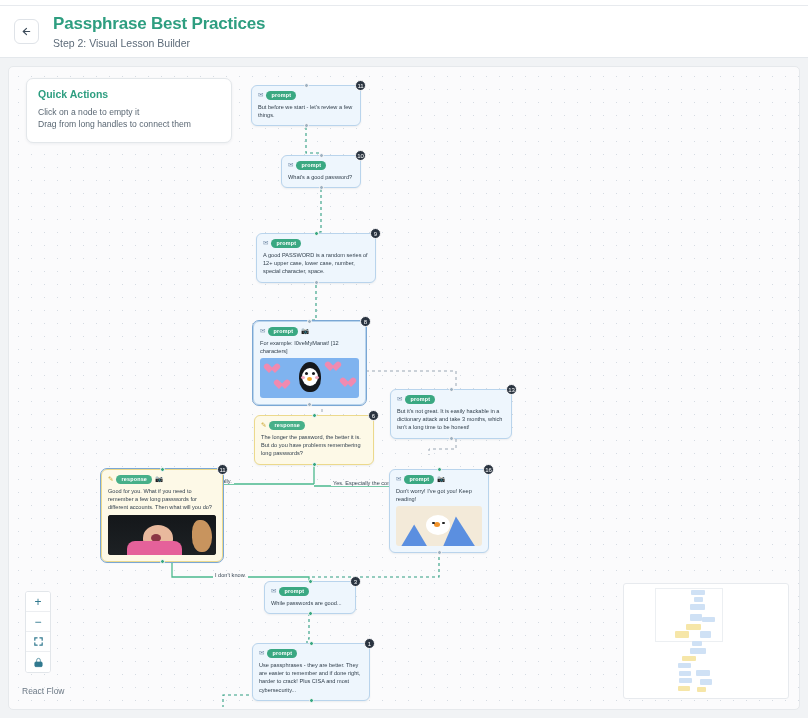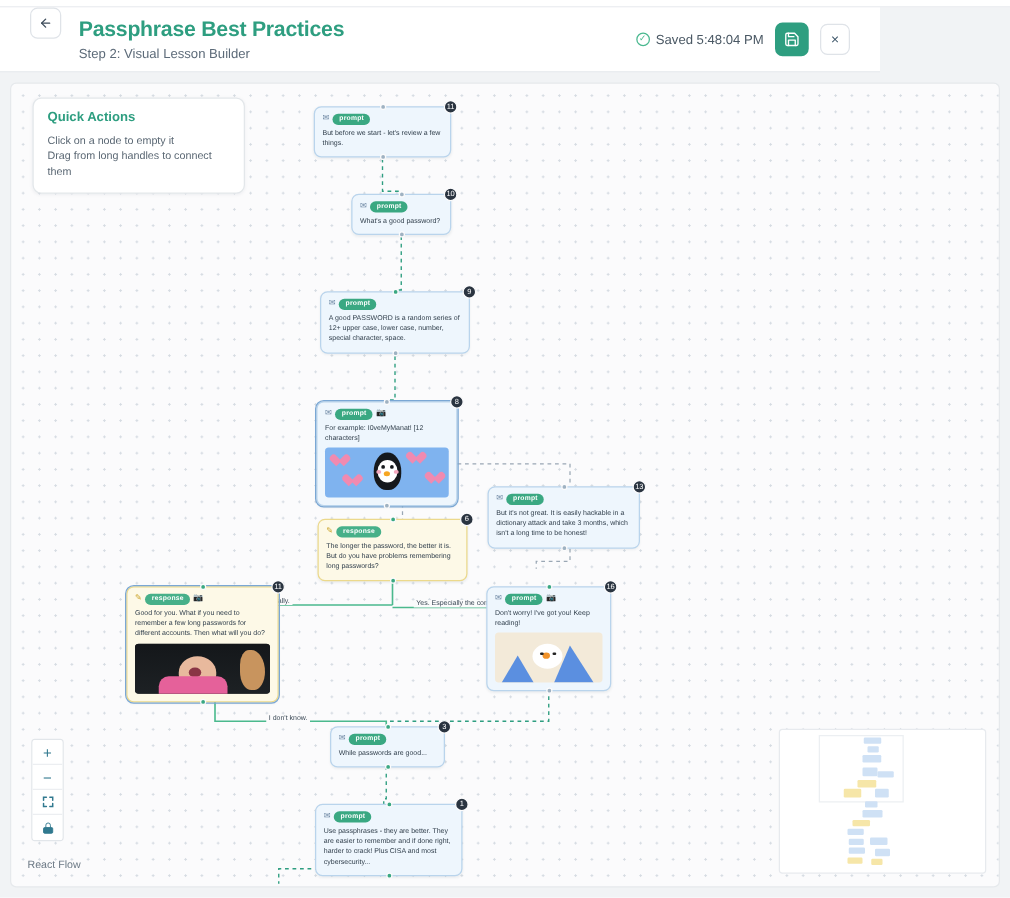--- a/index.html
+++ b/index.html
@@ -13,23 +13,23 @@
   }
 
   
   .top-strip {
     position:absolute; left:0; top:0; width:808px; height:6px;
     background:#ffffff; border-bottom:1px solid #e7eaee;
   }
 
   
   .header {
-    position:absolute; left:0; top:6px; width:704px; height:52px;
+    position:absolute; left:0; top:6px; width:808px; height:52px;
     background:#ffffff; border-bottom:1px solid #e4e8ec;
-    display:flex; padding:0 24px;
+    display:flex; align-items:center; padding:0 14px;
   }
   .back-btn {
     width:25px; height:25px; border:1px solid #dfe3e8; border-radius:6px;
     background:#fff; display:flex; align-items:center; justify-content:center;
     color:#3c4b5a; font-size:11px; cursor:pointer; flex:0 0 auto;
   }
   .title-wrap { margin-left:14px; display:flex; flex-direction:column; justify-content:center; }
   .page-title {
     font-size:17px; font-weight:bold; color:#2e9e80; letter-spacing:-0.2px; line-height:1.15;
   }
@@ -58,21 +58,21 @@
   }
   .canvas {
     position:absolute; inset:0;
     background-image: radial-gradient(#d5dbe2 0.9px, transparent 0.9px);
     background-size: 13px 13px;
     background-position: 3px 3px;
   }
 
   
   .quick-actions {
-    position:absolute; left:17px; top:11px; width:170px;
+    position:absolute; left:17px; top:11px; width:206px;
     background:#fff; border:1px solid #e3e7ea; border-radius:7px;
     padding:9px 11px 11px 11px;
     box-shadow:0 1px 3px rgba(20,40,60,0.06);
   }
   .qa-title { font-size:10.5px; font-weight:bold; color:#2e9e80; margin-bottom:6px; }
   .qa-line { font-size:8.6px; color:#5b6874; line-height:1.45; }
 
   
   .node {
     position:absolute;
@@ -196,36 +196,20 @@
       <line x1="19" y1="12" x2="5" y2="12"></line>
         <polyline points="12 19 5 12 12 5"></polyline>
     </svg>
   </div>
 
   <div class="title-wrap">
     <div class="page-title">Passphrase Best Practices</div>
     <div class="page-subtitle">Step 2: Visual Lesson Builder</div>
   </div>
 
-  <div class="header-right">
-    <div class="saved-status">
-      <span class="check-circle">✓</span>
-      <span>Saved 5:48:04 PM</span>
-    </div>
-    <div class="save-btn">
-      <svg width="13" height="13" viewBox="0 0 24 24" fill="none" stroke="#ffffff" stroke-width="2" stroke-linecap="round" stroke-linejoin="round">
-        <path d="M19 21H5a2 2 0 0 1-2-2V5a2 2 0 0 1 2-2h11l5 5v11a2 2 0 0 1-2 2z"></path>
-        <polyline points="17 21 17 13 7 13 7 21"></polyline>
-        <polyline points="7 3 7 8 15 8"></polyline>
-      </svg>
-    </div>
-    <div class="close-btn">
-      <span>×</span>
-    </div>
-  </div>
 </div>
 
 <div class="canvas-outer">
   <div class="canvas">
 
     <svg class="edges" width="792" height="644">
 
       <path d="M297,48 L297,86 L312,86 L312,92" stroke="#2e9e80" stroke-width="1.1" fill="none" stroke-dasharray="3 3"></path>
 
       <path d="M312,122 L312,165 L307,165 L307,170" stroke="#2e9e80" stroke-width="1.1" fill="none" stroke-dasharray="3 3"></path>

